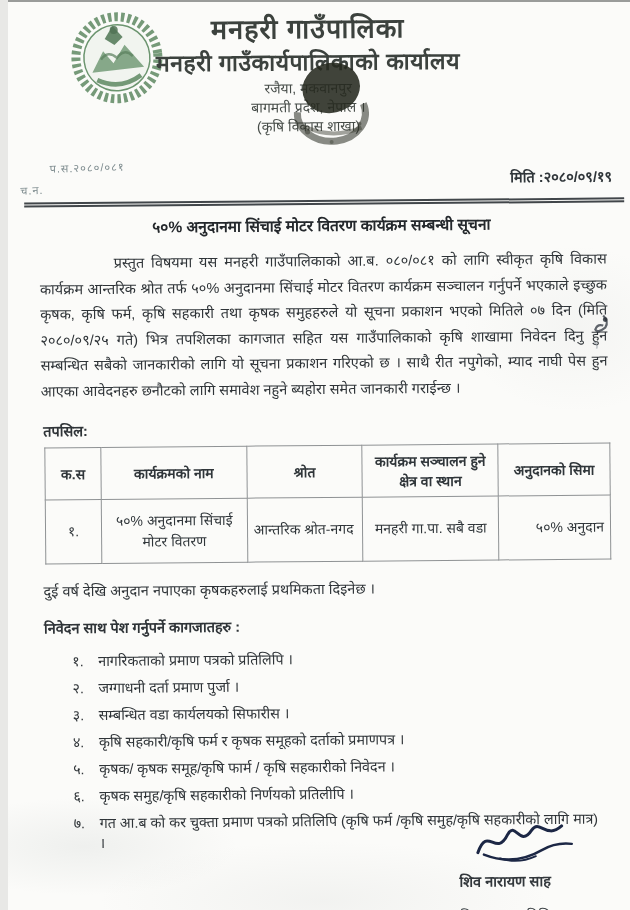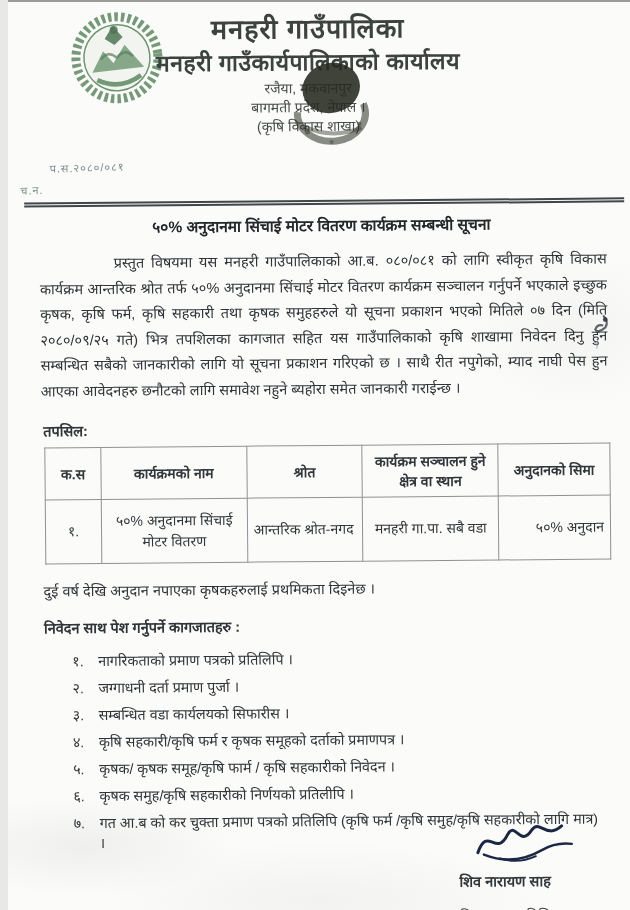--- a/index.html
+++ b/index.html
@@ -129,20 +129,21 @@
         <circle cx="86" cy="70" r="2" fill="#33362b" opacity="0.5"></circle>
         <circle cx="58" cy="88" r="2" fill="#33362b" opacity="0.4"></circle>
       </svg>
     </div>
 
     <div class="refrow">
       <div class="ref-left">
         <div class="ref-no">प.स.२०८०/०८१</div>
         <div class="dispatch">च.न.</div>
       </div>
+      <div class="date">मिति :२०८०/०९/१९</div>
     </div>
 
     <div class="double-rule"></div>
 
     <div class="subject">५०% अनुदानमा सिंचाई मोटर वितरण कार्यक्रम सम्बन्धी सूचना</div>
     <p class="bodytext">प्रस्तुत विषयमा यस मनहरी गाउँपालिकाको आ.ब. ०८०/०८१ को लागि स्वीकृत कृषि विकास कार्यक्रम आन्तरिक श्रोत तर्फ ५०% अनुदानमा सिंचाई मोटर वितरण कार्यक्रम सञ्चालन गर्नुपर्ने भएकाले इच्छुक कृषक, कृषि फर्म, कृषि सहकारी तथा कृषक समुहहरुले यो सूचना प्रकाशन भएको मितिले ०७ दिन (मिति २०८०/०९/२५ गते) भित्र तपशिलका कागजात सहित यस गाउँपालिकाको कृषि शाखामा निवेदन दिनु हुन सम्बन्धित सबैको जानकारीको लागि यो सूचना प्रकाशन गरिएको छ । साथै रीत नपुगेको, म्याद नाघी पेस हुन आएका आवेदनहरु छनौटको लागि समावेश नहुने ब्यहोरा समेत जानकारी गराईन्छ ।</p>
 
     <div class="tapasil">तपसिल:</div>
     <table class="notice">
       <colgroup>

